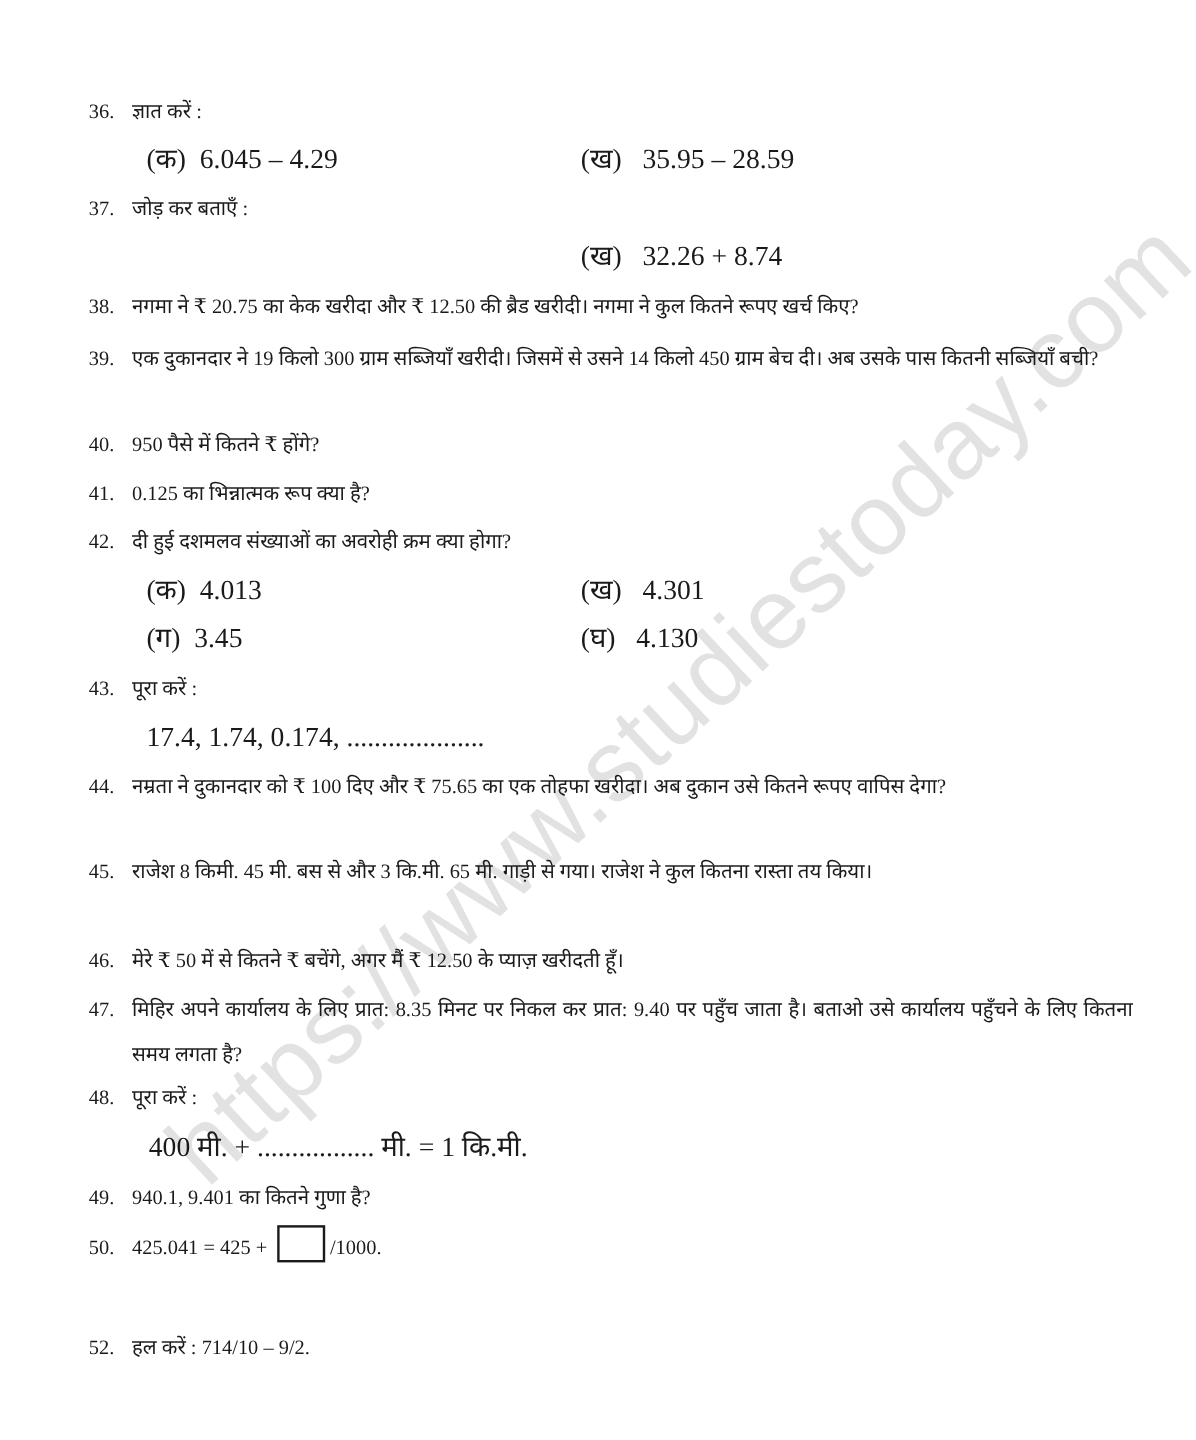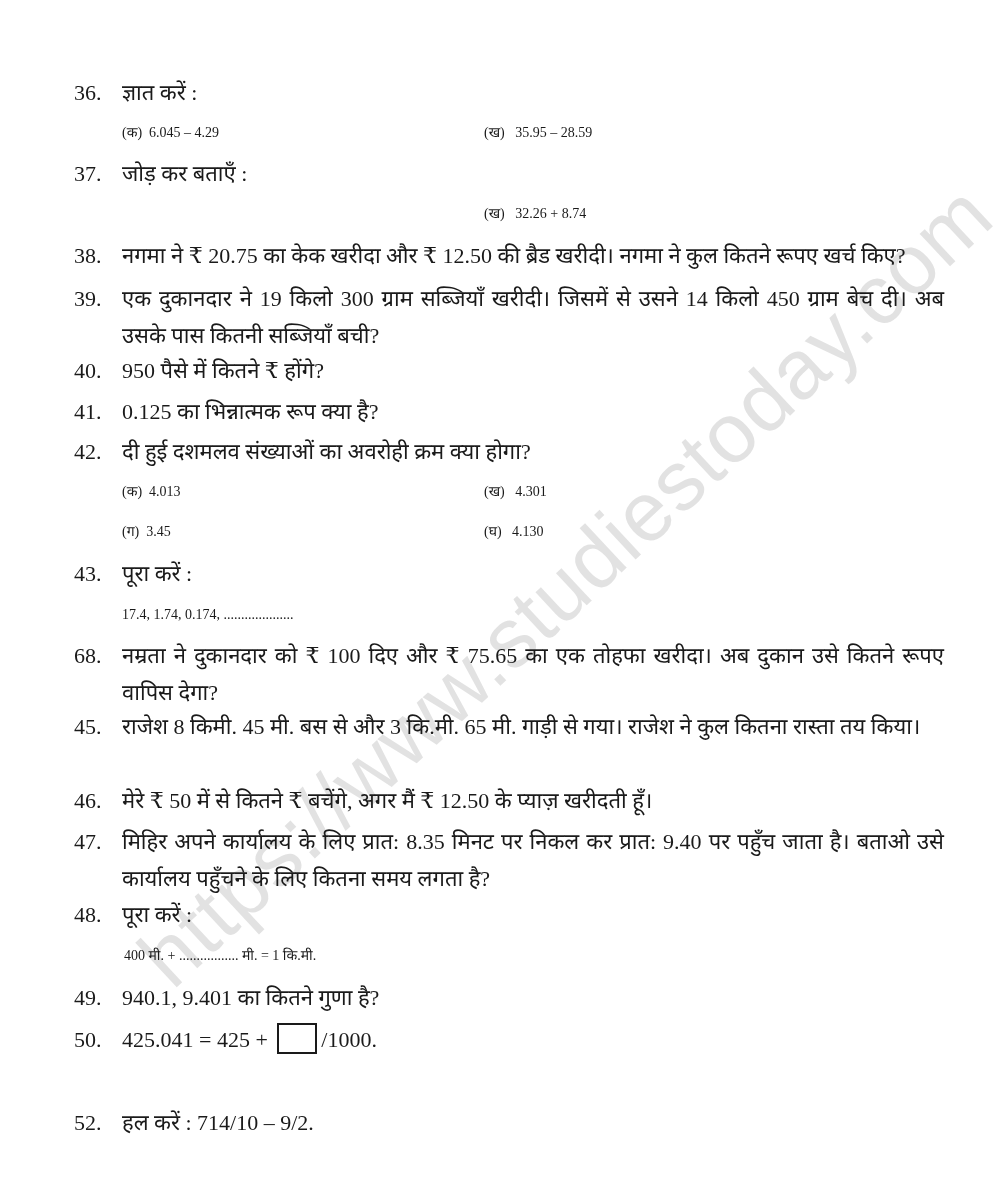--- a/index.html
+++ b/index.html
@@ -4,26 +4,26 @@
 <style>
   html, body { margin: 0; padding: 0; background: #ffffff; }
   body {
     width: 997px; height: 1200px; position: relative; overflow: hidden;
     font-family: "Liberation Serif", "DejaVu Serif", serif;
     color: #1a1a1a;
   }
   .page { position: absolute; left: 0; top: 0; width: 997px; height: 1200px; }
   .q {
     position: absolute; left: 74px; width: 870px;
-    font-size: 22px; line-height: 37px;
+    font-size: 17px; line-height: 37px;
   }
   .qnum { position: absolute; left: 0; top: 0; width: 40px; }
-  .qtext { margin-left: 48px; text-align: justify; }
+  .qtext { margin-left: 36px; text-align: justify; }
   .sub {
-    position: absolute; font-size: 14px; line-height: 37px;
+    position: absolute; font-size: 23px; line-height: 37px;
   }
   .answer-box {
     display: inline-block; width: 36px; height: 27px;
     border: 2px solid #1a1a1a; vertical-align: -7px; margin: 0 4px;
   }
   .watermark {
     position: absolute; left: 55px; top: 570px;
     font-family: "Liberation Sans", "DejaVu Sans", sans-serif;
     font-size: 84px; color: rgba(150,150,150,0.28);
     transform: rotate(-43deg); transform-origin: 0 0;
@@ -104,21 +104,21 @@
     <span>4.130</span>
   </div>
 
   <div class="q" style="top:555px;">
     <span class="qnum">43.</span>
     <div class="qtext">पूरा करें :</div>
   </div>
   <div class="sub" style="left:122px;top:596px;">17.4, 1.74, 0.174, ....................</div>
 
   <div class="q" style="top:637px;">
-    <span class="qnum">68.</span>
+    <span class="qnum">44.</span>
     <div class="qtext">नम्रता ने दुकानदार को ₹ 100 दिए और ₹ 75.65 का एक तोहफा खरीदा। अब दुकान उसे कितने रूपए वापिस देगा?</div>
   </div>
 
   <div class="q" style="top:708px;">
     <span class="qnum">45.</span>
     <div class="qtext">राजेश 8 किमी. 45 मी. बस से और 3 कि.मी. 65 मी. गाड़ी से गया। राजेश ने कुल कितना रास्ता तय किया।</div>
   </div>
 
   <div class="q" style="top:782px;">
     <span class="qnum">46.</span>

